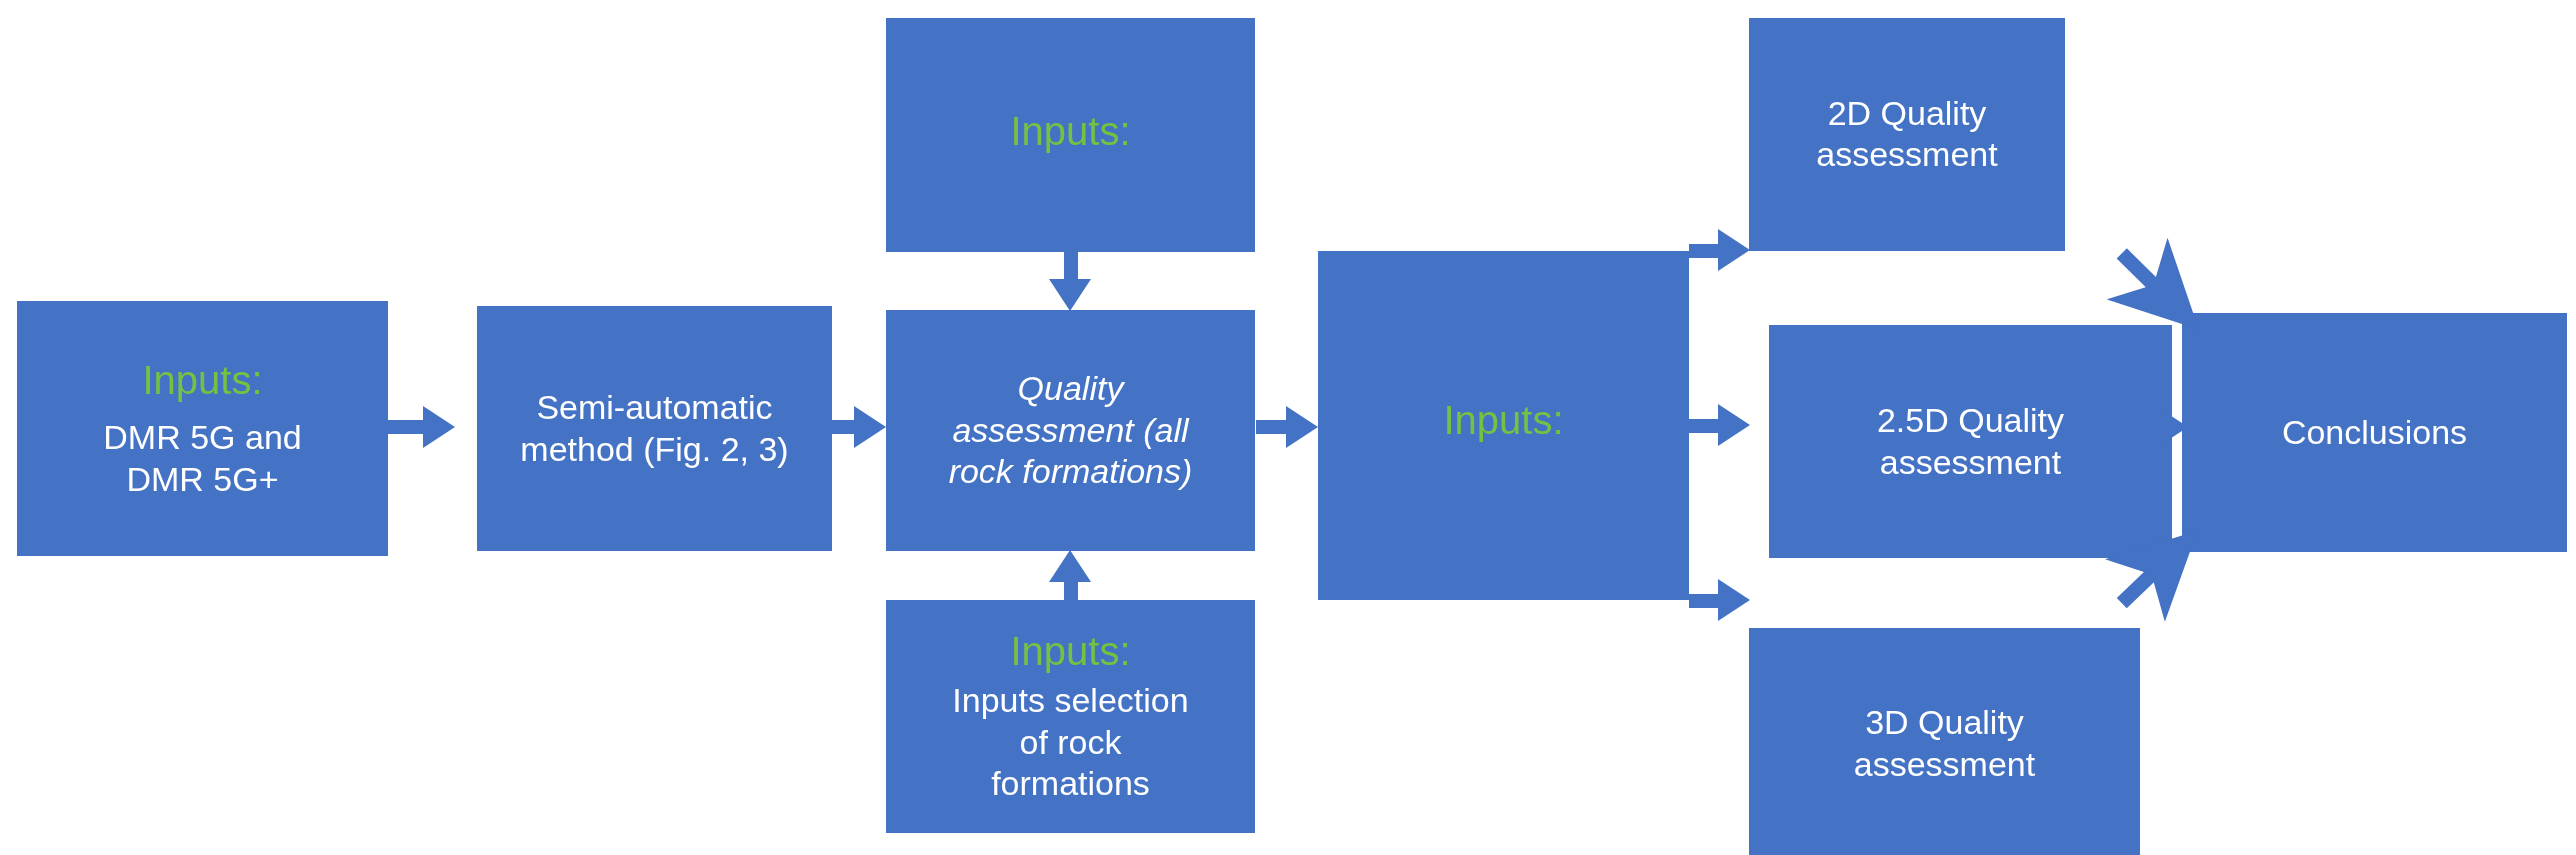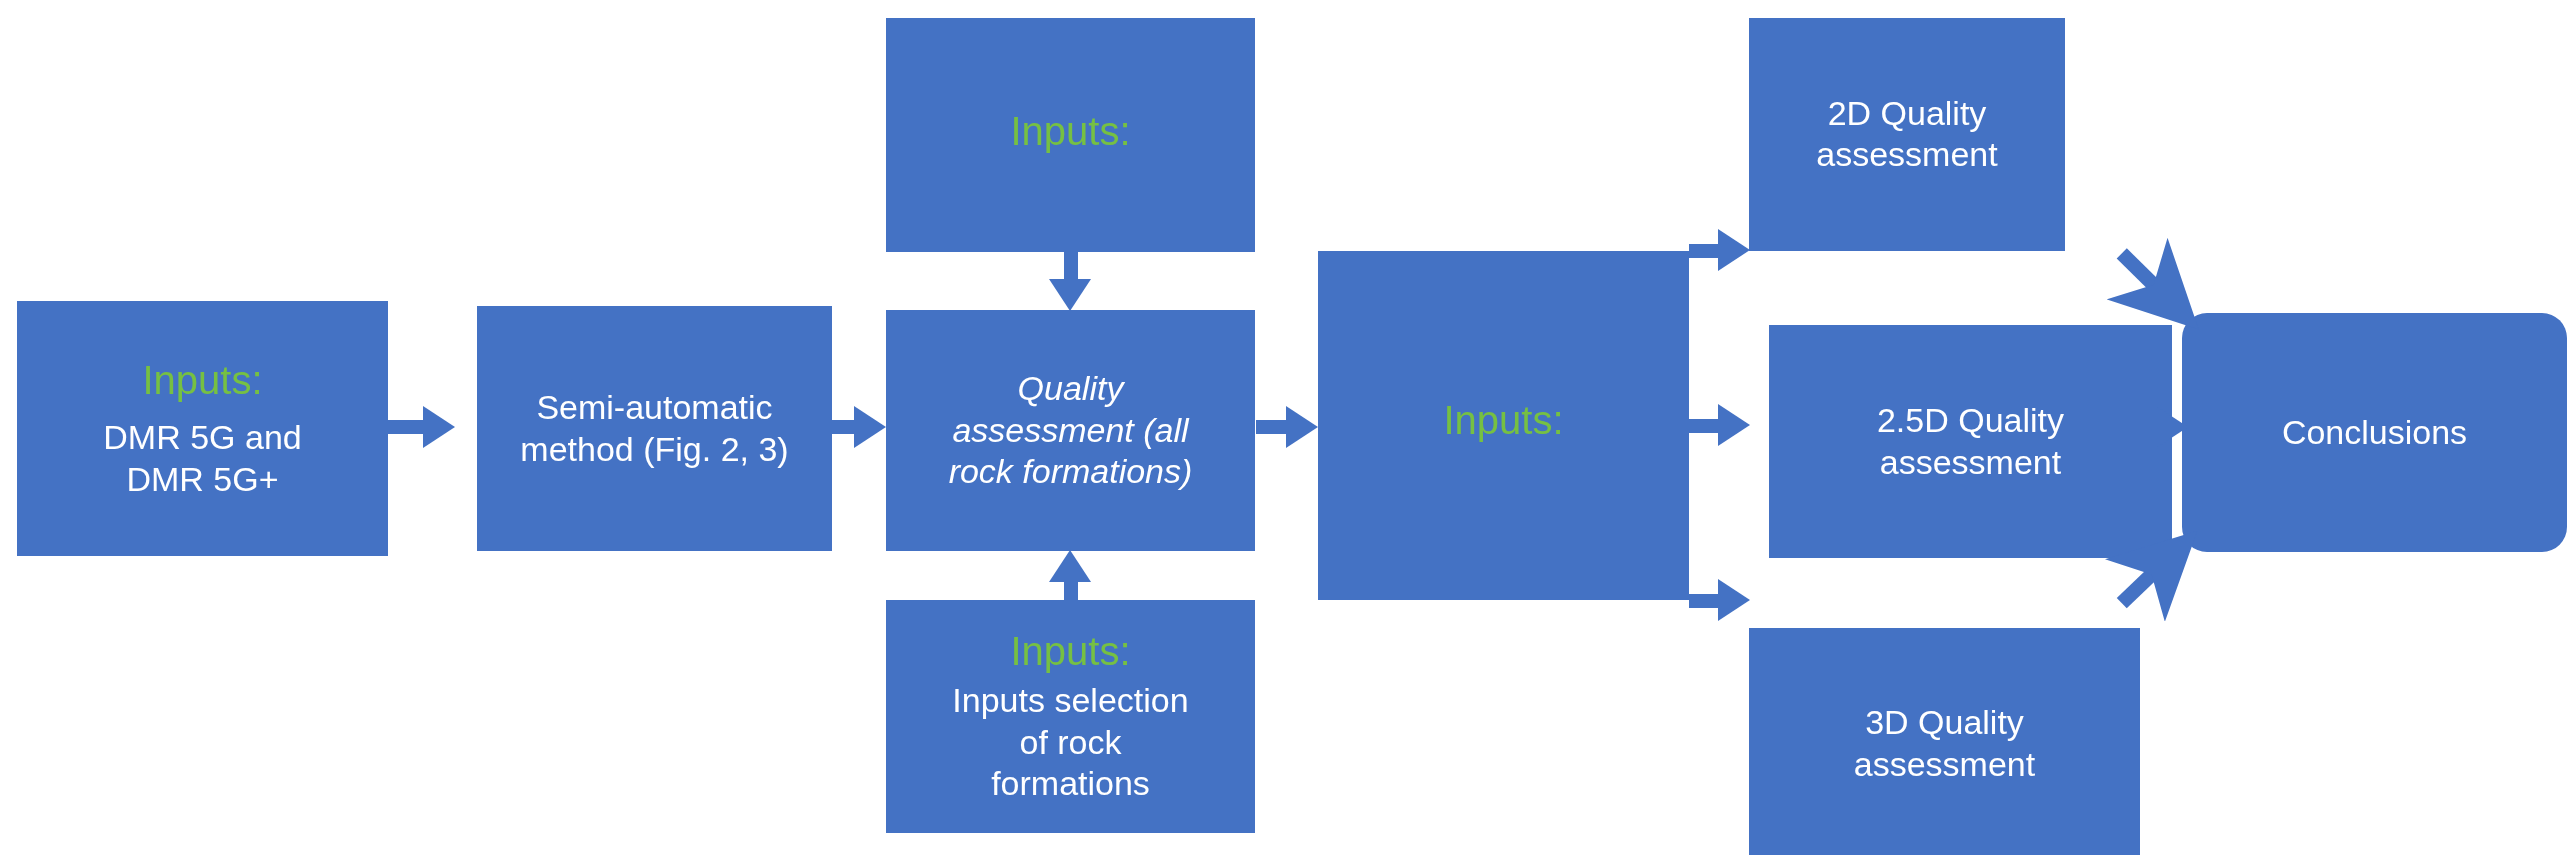--- a/index.html
+++ b/index.html
@@ -125,21 +125,21 @@
   <div class="node" style="left:1749px; top:325px; width:403px; height:233px;margin-left:20px;">
     <div class="node-text">2.5D Quality
 assessment</div>
   </div>
 
   <div class="node" style="left:1749px; top:600px; width:391px; height:231px;margin-top:28px;">
     <div class="node-text">3D Quality
 assessment</div>
   </div>
 
-  <div class="node" style="left:2182px; top:313px; width:385px; height:239px;border-radius:25px;">
+  <div class="node" style="left:2182px; top:313px; width:385px; height:239px;">
     <div class="node-text">Conclusions</div>
   </div>
 
   <div>
     <div class="arrow-shaft-h" style="left:387px; top:420px; width:37px;"></div>
     <div class="arrow-head-r" style="left:423px; top:406px;"></div>
   </div>
 
   <div>
     <div class="arrow-shaft-h" style="left:809px; top:420px; width:46px;"></div>

